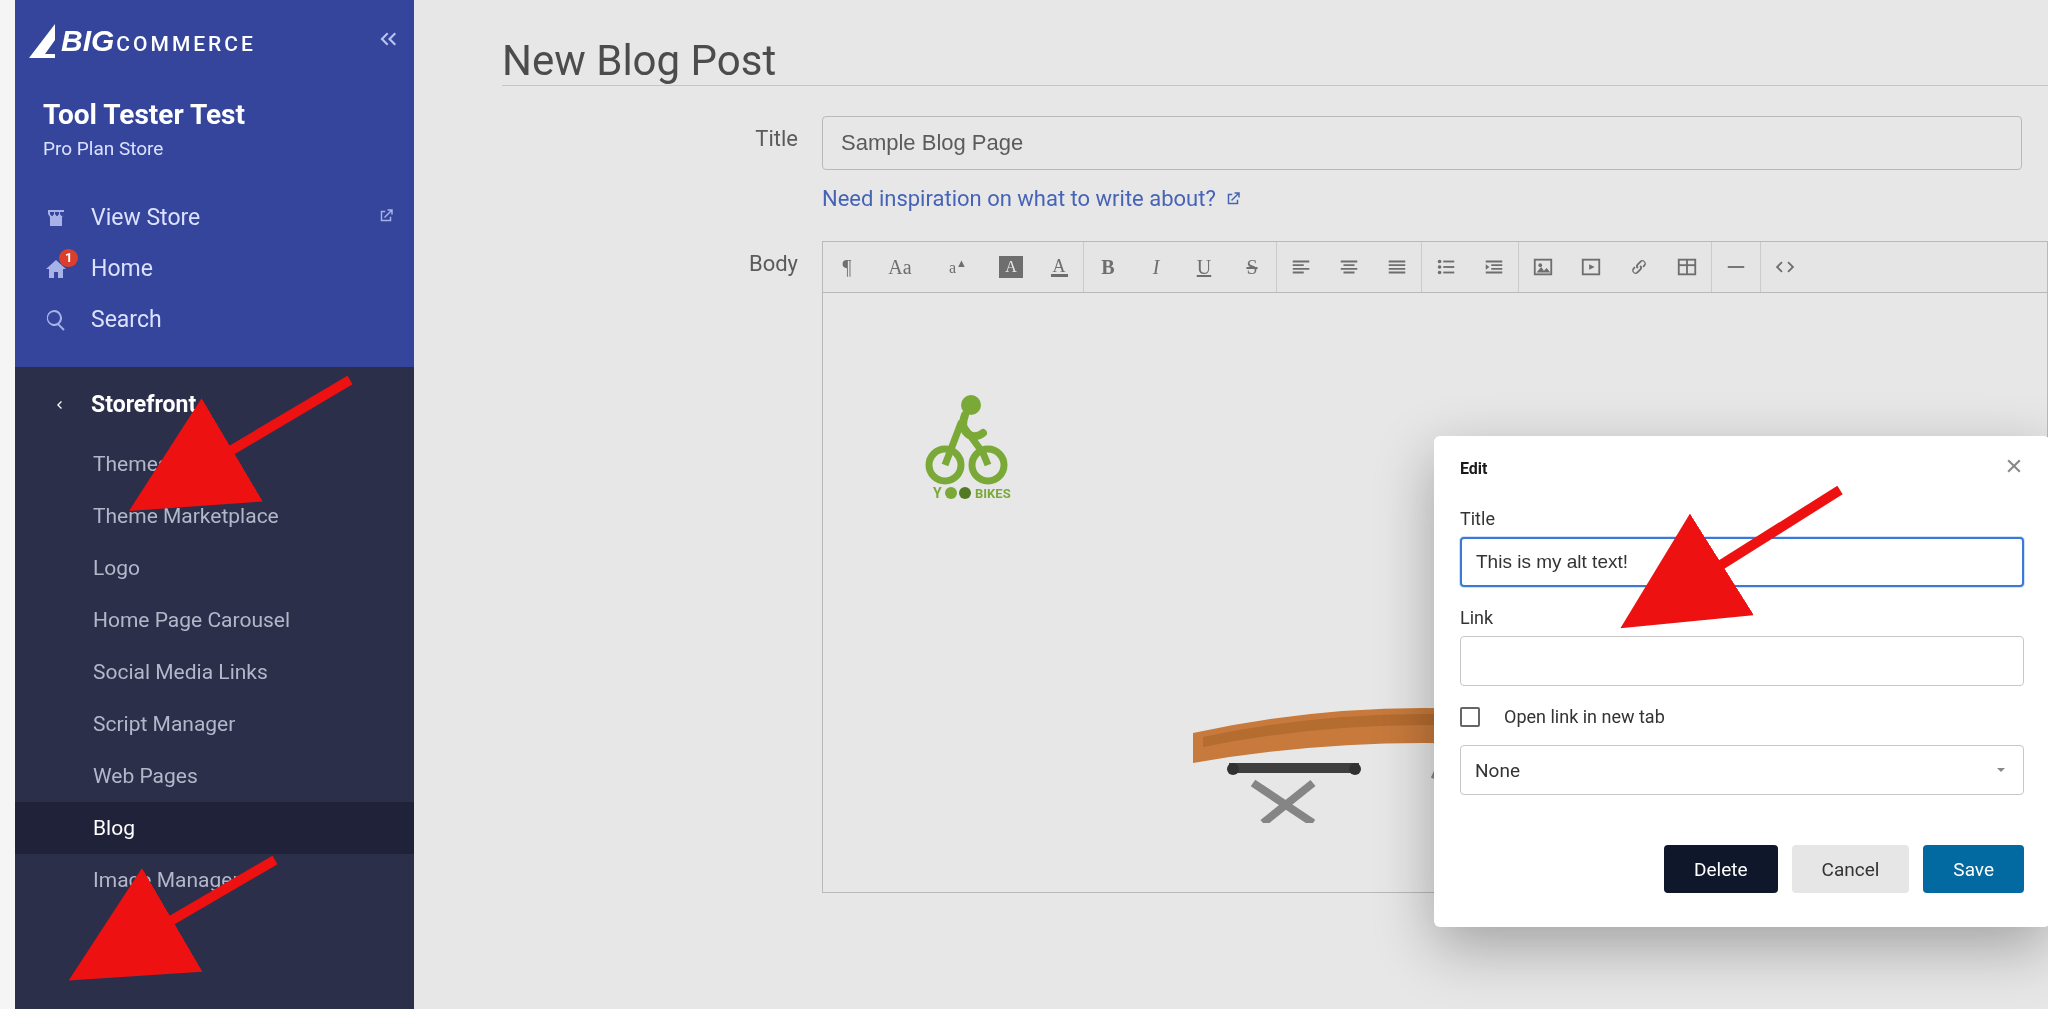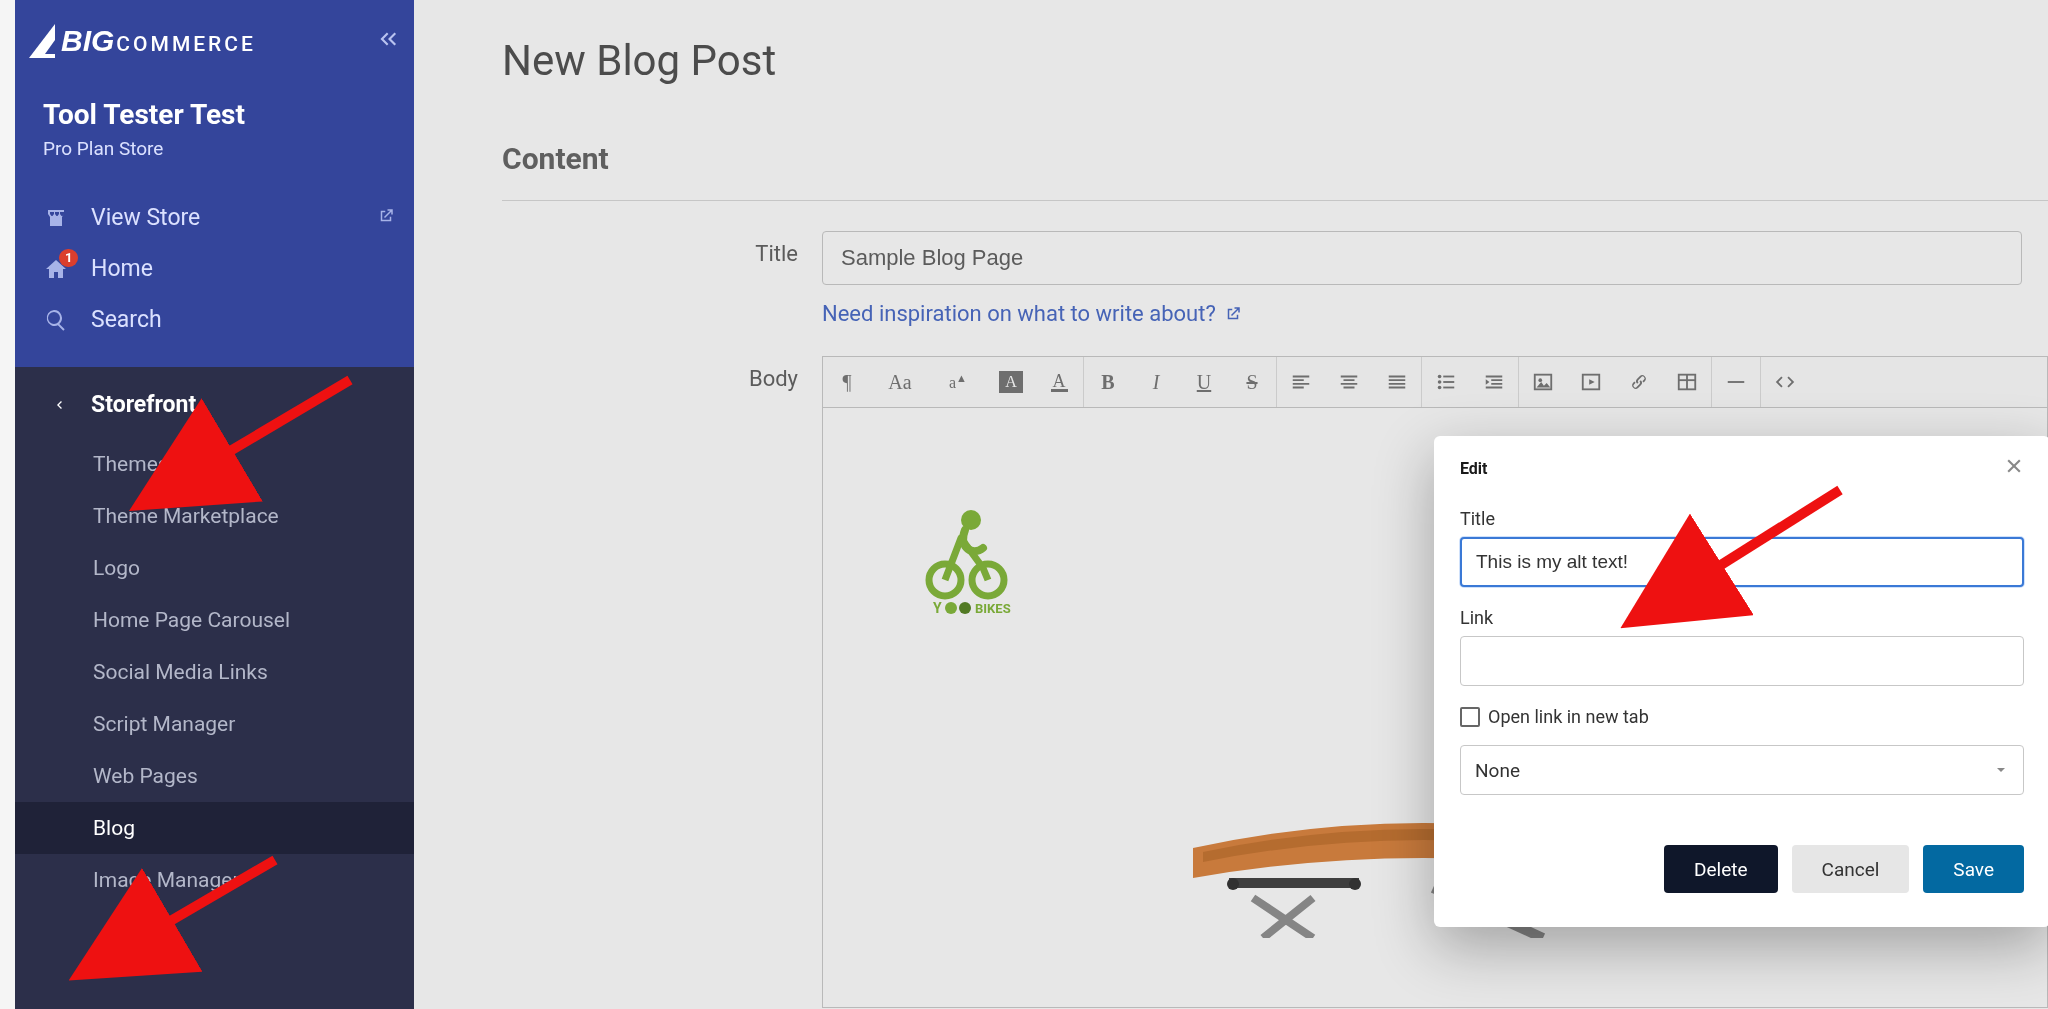--- a/index.html
+++ b/index.html
@@ -77,21 +77,21 @@
     .modal { position: absolute; top: 436px; left: 1434px; width: 616px; background: #fff; border-radius: 6px; box-shadow: 0 20px 60px rgba(0,0,0,0.3); z-index: 20; padding-bottom: 8px;}
     .modal-header { display: flex; justify-content: space-between; align-items: center; padding: 20px 26px 0 26px; }
     .modal-title { font-size: 16px; font-weight: 700; color: #1a1a1a; }
     .modal-close { cursor: pointer; }
     .modal-close svg { width: 20px; height: 20px; stroke: #888; fill: none; stroke-width: 2.5; }
     .modal-body { padding: 28px 26px 10px 26px; }
     .m-field { margin-bottom: 20px; }
     .m-label { font-size: 18px; color: #333; margin-bottom: 8px; display: block;}
     .m-input { width: 100%; height: 50px; border: 1px solid #c7c7c7; border-radius: 4px; padding: 0 14px; font-size: 19px; color: #333; }
     .m-input.focused { border: 2px solid #3a79d6; outline: none; box-shadow: 0 0 0 1px #cfe1fb;}
-    .m-check-row { display: flex; align-items: center; gap: 8px; margin: 18px 0 18px 0;}
+    .m-check-row { display: flex; align-items: center; gap: 24px; margin: 18px 0 18px 0;}
     .m-check { width: 20px; height: 20px; border: 2px solid #666; border-radius: 2px; }
     .m-select { width: 100%; height: 50px; border: 1px solid #c7c7c7; border-radius: 4px; padding: 0 14px; font-size: 19px; color: #333; display: flex; align-items: center; justify-content: space-between; background: #fff;}
     .m-select svg { width: 16px; height: 16px; fill: #888; }
     .modal-footer { display: flex; justify-content: flex-end; gap: 14px; padding: 20px 26px 26px 26px; }
     .btn { height: 48px; padding: 0 30px; border-radius: 4px; font-size: 19px; cursor: pointer; display: inline-flex; align-items: center; }
     .btn-danger { background: #0f172a; color: #fff; }
     .btn-default { background: #e6e6e6; color: #333; }
     .btn-primary { background: #0369a1; color: #fff; }
 
     
@@ -173,21 +173,20 @@
       <li>Script Manager</li>
       <li>Web Pages</li>
       <li class="active">Blog</li>
       <li>Image Manager</li>
     </ul>
   </div>
 </div>
 
 <div class="main">
   <div class="page-title">New Blog Post</div>
-  <div class="section-title">Content</div>
 
   <div class="panel">
     <div class="field-row">
       <div class="field-label">Title</div>
       <div class="field-body">
         <input class="text-input" value="Sample Blog Page" style="">
       </div>
     </div>
 
     <a href="#" class="insp-link">

